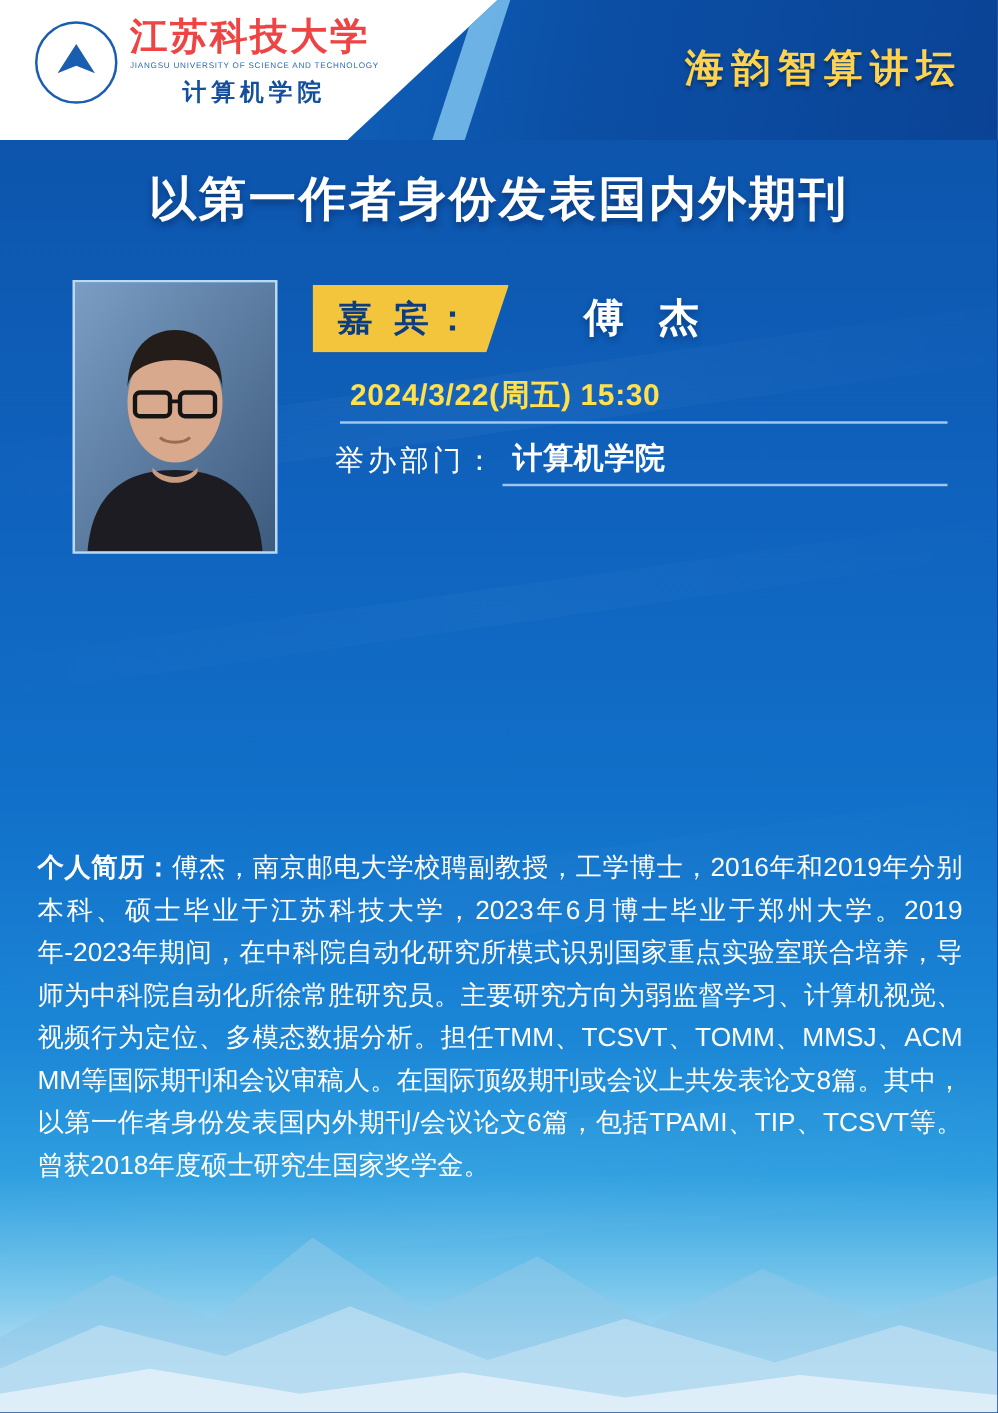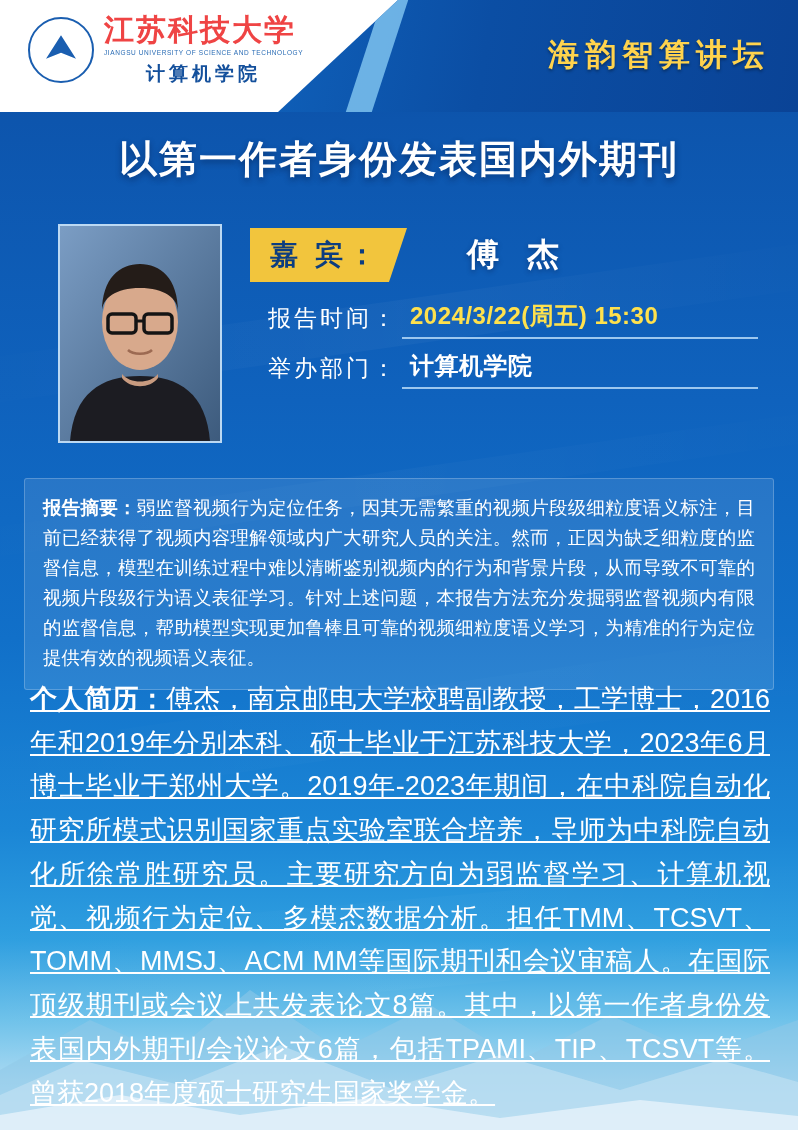--- a/index.html
+++ b/index.html
@@ -249,25 +249,24 @@
 
   
   .bio {
     position: absolute;
     left: 30px;
     top: 678px;
     width: 740px;
   }
   .bio-text {
     color: #ffffff;
-    font-size: 27px;
+    font-size: 21px;
     line-height: 1.62;
     text-align: justify;
     font-family: "Liberation Sans", sans-serif;
-    text-decoration: underline;
   }
   .bio-text b { font-weight: bold; }
 </style>
 </head>
 <body>
 
 <div class="poster">
 
   <div class="streak s1"></div>
   <div class="streak s2"></div>
@@ -316,30 +315,26 @@
     </svg>
   </div>
 
   <div class="guest-row">
     <div class="guest-tag">嘉 宾：</div>
     <div class="guest-name">傅 杰</div>
   </div>
 
   <div class="info-list">
     <div class="info-row">
-      <div class="info-label">报告时间：</div>
       <div class="info-value">2024/3/22(周五) 15:30</div>
     </div>
     <div class="info-row">
       <div class="info-label">举办部门：</div>
       <div class="info-value white">计算机学院</div>
     </div>
   </div>
 
-  <div class="abstract">
-    <div class="abstract-text"><b>报告摘要：</b><span>弱监督视频行为定位任务，因其无需繁重的视频片段级细粒度语义标注，目前已经获得了视频内容理解领域内广大研究人员的关注。然而，正因为缺乏细粒度的监督信息，模型在训练过程中难以清晰鉴别视频内的行为和背景片段，从而导致不可靠的视频片段级行为语义表征学习。针对上述问题，本报告方法充分发掘弱监督视频内有限的监督信息，帮助模型实现更加鲁棒且可靠的视频细粒度语义学习，为精准的行为定位提供有效的视频语义表征。</span></div>
-  </div>
 
   <div class="bio">
     <div class="bio-text"><b>个人简历：</b><span>傅杰，南京邮电大学校聘副教授，工学博士，2016年和2019年分别本科、硕士毕业于江苏科技大学，2023年6月博士毕业于郑州大学。2019年-2023年期间，在中科院自动化研究所模式识别国家重点实验室联合培养，导师为中科院自动化所徐常胜研究员。主要研究方向为弱监督学习、计算机视觉、视频行为定位、多模态数据分析。担任TMM、TCSVT、TOMM、MMSJ、ACM MM等国际期刊和会议审稿人。在国际顶级期刊或会议上共发表论文8篇。其中，以第一作者身份发表国内外期刊/会议论文6篇，包括TPAMI、TIP、TCSVT等。曾获2018年度硕士研究生国家奖学金。</span></div>
   </div>
 
 </div>
 
 </body></html>

